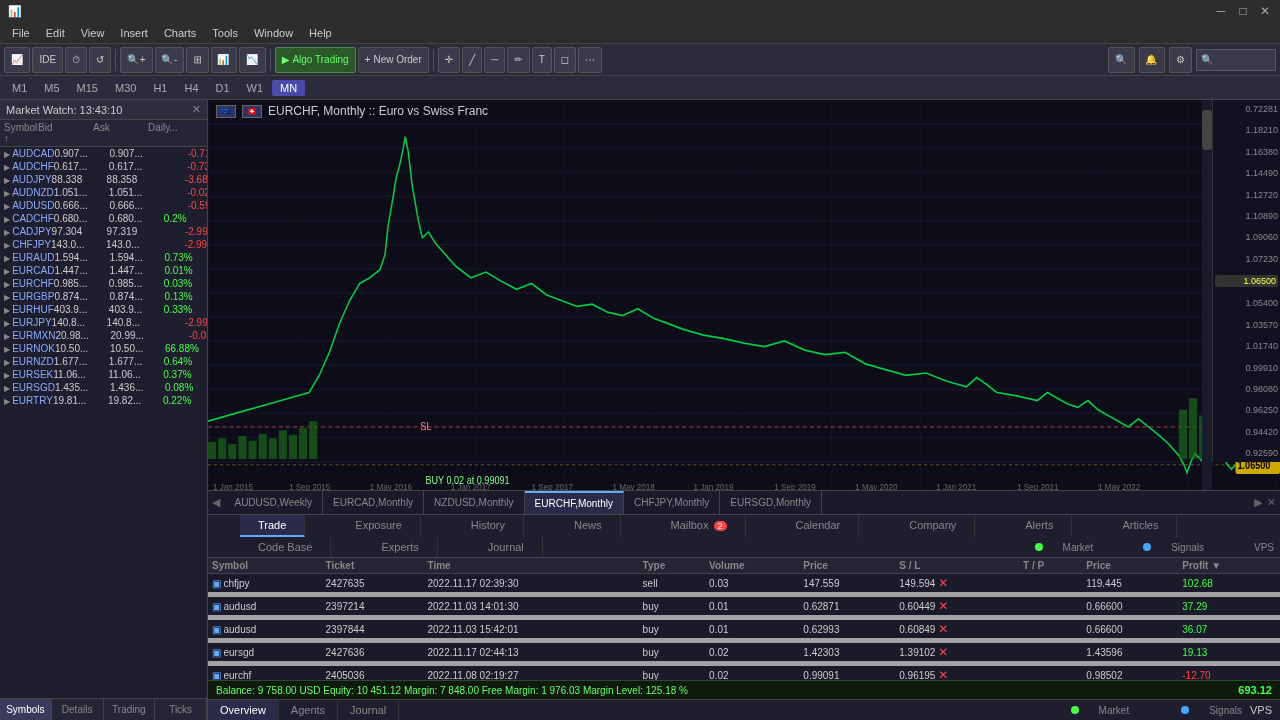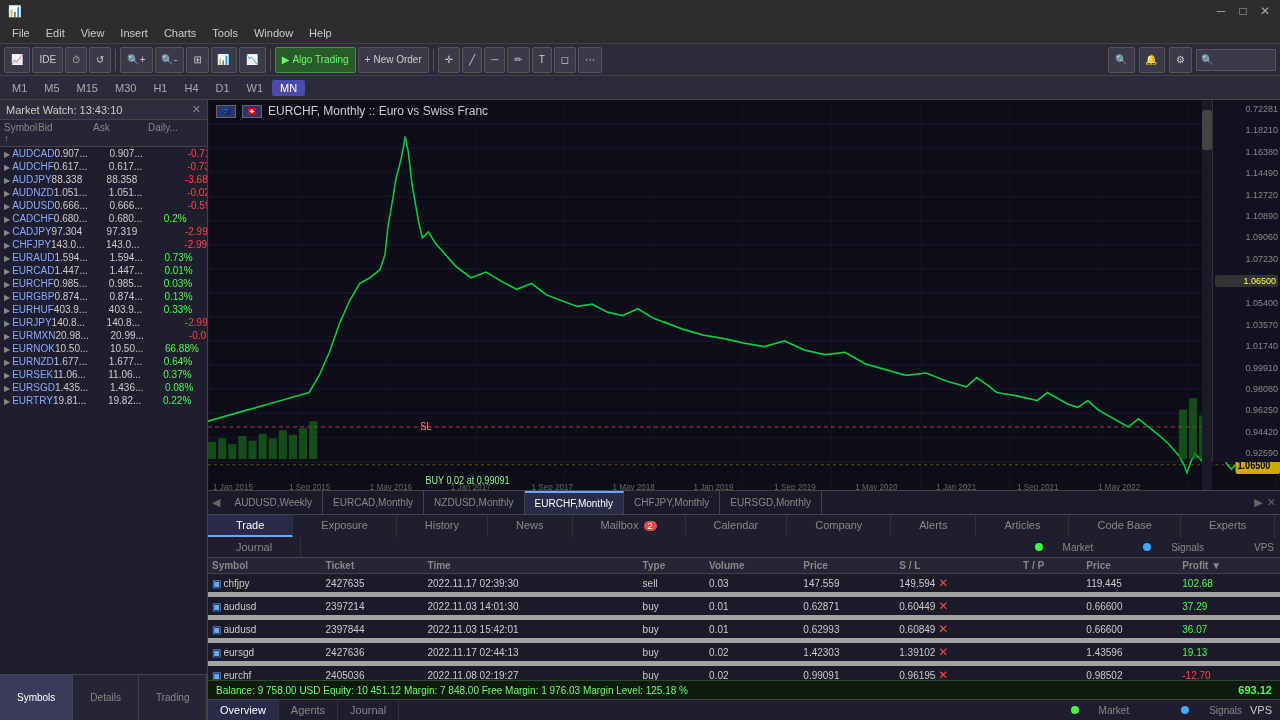--- a/index.html
+++ b/index.html
@@ -35,21 +35,21 @@
     #mw-cols { display: grid; grid-template-columns: 1fr 55px 55px 55px; padding: 2px 4px; background: #252535; border-bottom: 1px solid #444; font-size: 10px; color: #888; }
     #mw-cols span { overflow: hidden; }
     .mw-row { display: grid; grid-template-columns: 1fr 55px 55px 55px; padding: 1px 4px; cursor: pointer; align-items: center; }
     .mw-expand { color: #888; font-size: 8px; margin-right: 2px; }
     .mw-symbol { color: #8af; font-size: 10px; }
     .mw-bid, .mw-ask { color: #ccc; font-size: 10px; }
     .mw-daily { font-size: 10px; }
     .pos { color: #4f4; }
     .neg { color: #f44; text-align: right; }
     #mw-tabs { display: flex; border-top: 1px solid #444; background: #252535; }
-    .mw-tab { flex: 1; text-align: center; padding: 17px; cursor: pointer; font-size: 10px; color: #888; border-right: 1px solid #444; }
+    .mw-tab { flex: 1; text-align: center; padding: 5px; cursor: pointer; font-size: 10px; color: #888; border-right: 1px solid #444; }
     .mw-tab.active { color: #fff; background: #3a3a5a; }
     #mw-scroll { overflow-y: auto; flex: 1; }
     #mw-scroll::-webkit-scrollbar { width: 6px; }
     #mw-scroll::-webkit-scrollbar-track { background: #1e1e2e; }
     #mw-scroll::-webkit-scrollbar-thumb { background: #555; }
     
     
     #right-panel { flex: 1; display: flex; flex-direction: column; overflow: hidden; }
     
     
@@ -64,21 +64,21 @@
     
     #chart-tabs { display: flex; background: #1a1a2a; border-top: 1px solid #444; height: 24px; align-items: center; overflow: hidden; }
     .chart-tab { padding: 3px 10px; font-size: 10px; color: #888; cursor: pointer; border-right: 1px solid #444; height: 100%; display: flex; align-items: center; white-space: nowrap; }
     .chart-tab.active { background: #2a2a4a; color: #fff; border-top: 2px solid #6af; }
     .price-label { font-size: 9px; color: #888; text-align: right; }
     .price-label.highlight { color: #ff4; background: #333; padding: 1px 2px; border-radius: 2px; }
     
     
     #trade-section { background: #1a1a2a; border-top: 1px solid #444; height: 185px; display: flex; flex-direction: column; }
     #trade-tabs { display: flex; background: #1e1e2e; border-bottom: 1px solid #444; flex-wrap: wrap; }
-    .trade-tab { padding: 4px 28px; font-size: 11px; color: #888; cursor: pointer; border-right: 1px solid #333; }
+    .trade-tab { padding: 4px 18px; font-size: 11px; color: #888; cursor: pointer; border-right: 1px solid #333; margin-left: 32px; }
     .trade-tab.active { color: #fff; background: #2a2a4a; border-bottom: 2px solid #6af; }
     .trade-tab .badge { background: #f44; color: #fff; border-radius: 8px; padding: 0 4px; font-size: 9px; margin-left: 2px; }
     
     #trade-table { overflow-y: auto; flex: 1; }
     #trade-table::-webkit-scrollbar { height: 4px; width: 4px; }
     #trade-table::-webkit-scrollbar-thumb { background: #555; }
     
     table { width: 100%; border-collapse: collapse; }
     thead tr { background: #252535; }
     thead th { padding: 2px 4px; text-align: left; font-size: 10px; color: #888; border-bottom: 1px solid #444; white-space: nowrap; cursor: pointer; }

